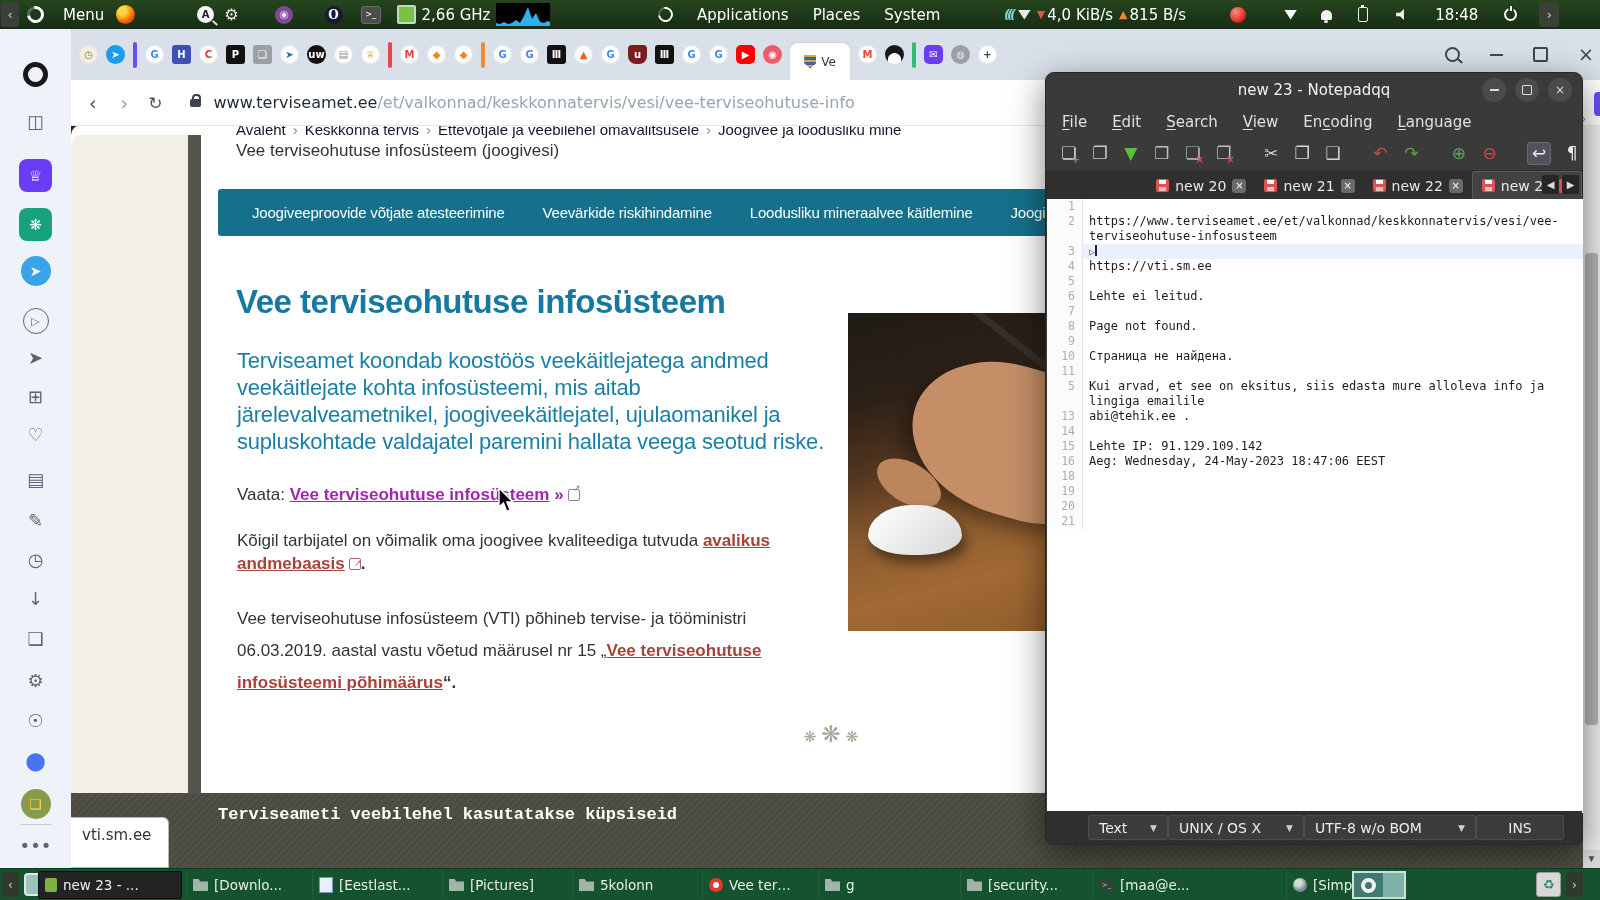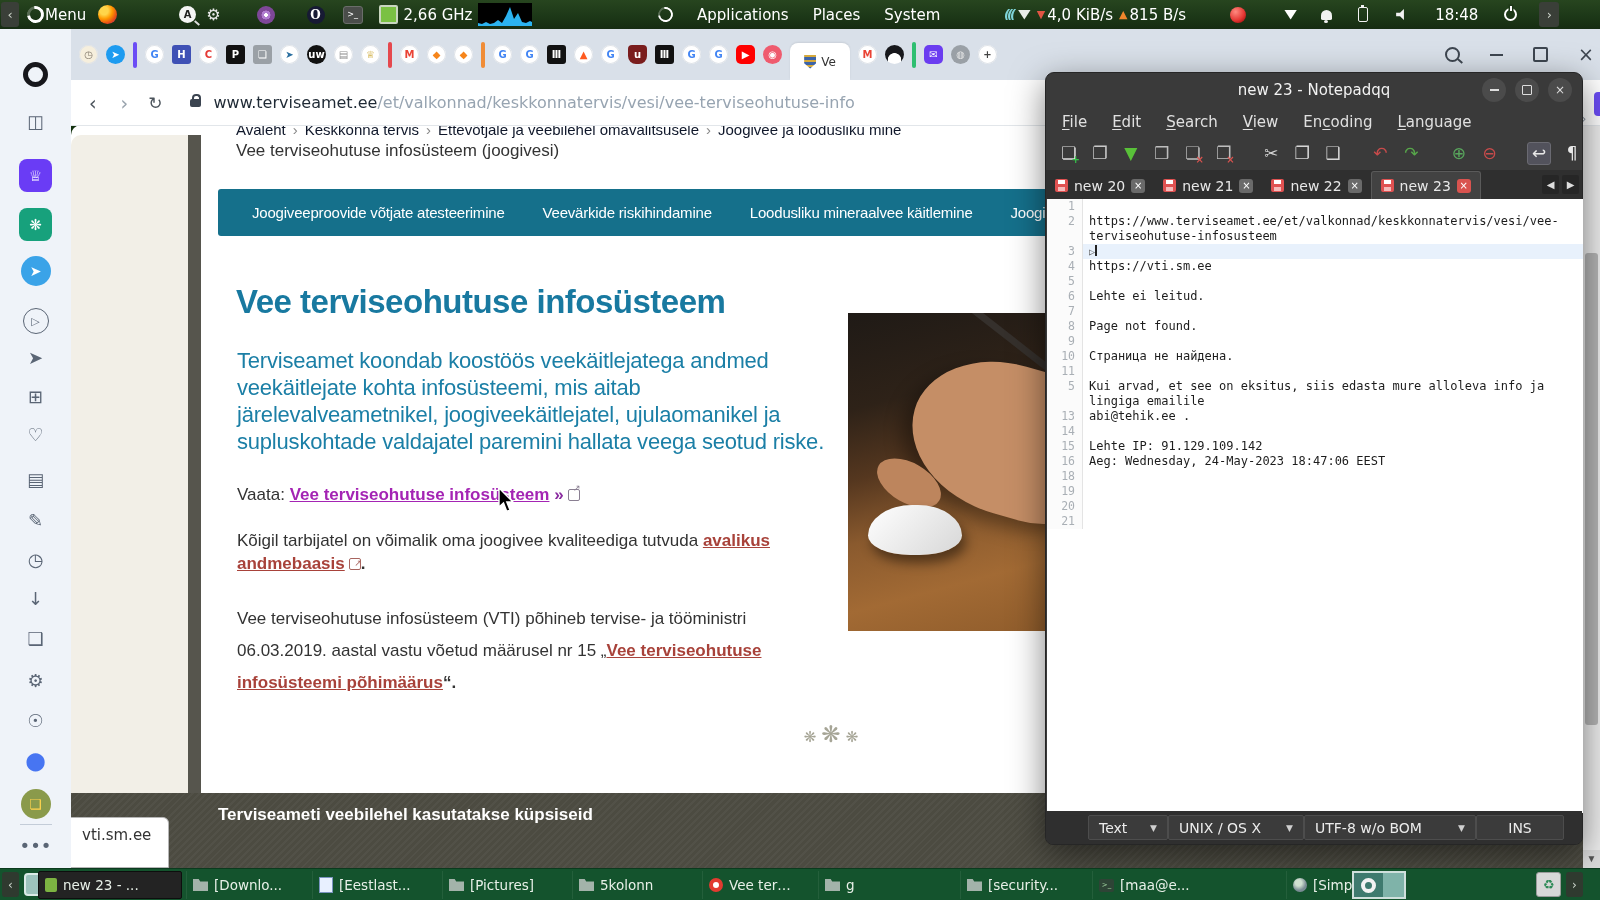--- a/index.html
+++ b/index.html
@@ -5,21 +5,21 @@
   html,body{margin:0;padding:0;background:#0c240c;}
   #screen{position:relative;width:1600px;height:900px;overflow:hidden;
     font-family:"DejaVu Sans",sans-serif;background:#13310f;}
 
   
   #top-panel{position:absolute;left:0;top:0;width:1600px;height:29px;
     background:linear-gradient(180deg,#27451f,#1c3717 60%,#162c12);color:#fff;
     display:flex;align-items:center;font-size:15px;z-index:40;}
   .p-chev{width:18px;height:25px;background:#3a3f38;border-radius:3px;color:#cfd6cc;
     display:flex;align-items:center;justify-content:center;font-size:13px;margin-left:1px;}
-  .menu-btn{display:flex;align-items:center;gap:1px;margin-left:8px;}
+  .menu-btn{display:flex;align-items:center;gap:19px;margin-left:8px;}
   .mate-icon{width:17px;height:17px;border:3px solid #fff;border-left-color:rgba(255,255,255,.25);
     border-radius:50%;box-sizing:border-box;transform:rotate(35deg);}
   .ff-icon{width:19px;height:19px;border-radius:50%;margin-left:12px;
     background:radial-gradient(circle at 32% 30%,#ffd54a 0 22%,#ff9800 45%,#e64a19 70%,#7e2fa0 100%);}
   .mag-icon{width:17px;height:17px;border-radius:50%;background:#f5f5f5;color:#222;margin-left:62px;
     font-size:10px;font-weight:bold;display:flex;align-items:center;justify-content:center;position:relative;}
   .mag-icon::after{content:"";position:absolute;width:6px;height:2px;background:#ddd;
     right:-4px;bottom:-1px;transform:rotate(40deg);}
   .gear-glyph{font-size:16px;color:#e8e8e8;margin-left:10px;}
   .tor-icon{width:18px;height:18px;border-radius:50%;margin-left:36px;
@@ -133,21 +133,21 @@
   .ph-hand{position:absolute;right:-46px;top:52px;width:200px;height:150px;background:#c58e66;
     border-radius:55% 40% 40% 60%;transform:rotate(16deg);box-shadow:-8px 10px 18px rgba(0,0,0,.35);}
   .ph-thumb{position:absolute;right:120px;top:150px;width:70px;height:40px;background:#bd855d;border-radius:50%;transform:rotate(30deg);}
   .ph-mouse{position:absolute;left:20px;bottom:76px;width:94px;height:50px;
     background:linear-gradient(135deg,#ffffff,#d7d7d7);border-radius:48% 48% 46% 46%/62% 62% 40% 40%;
     box-shadow:4px 8px 12px rgba(0,0,0,.45);}
   .ph-pen{position:absolute;right:-6px;top:18px;width:130px;height:7px;background:#35302c;border-radius:3px;transform:rotate(38deg);}
   #snowflakes{position:absolute;left:690px;top:596px;width:140px;text-align:center;color:#a6a596;}
   #snowflakes .s1{font-size:15px;} #snowflakes .s2{font-size:23px;margin:0 5px;} #snowflakes .s3{font-size:15px;}
   #cookiebar{position:absolute;left:0;top:668px;width:1529px;height:75px;background:#4c4b41;
-    background-image:repeating-linear-gradient(135deg,rgba(255,255,255,.035) 0 2px,transparent 2px 5px);}
+    background-image:repeating-linear-gradient(135deg,rgba(255,255,255,.035) 0 2px,transparent 2px 5px);font-family:Liberation Mono, monospace;}
   #cookie-title{position:absolute;left:147px;top:12px;font-size:17px;font-weight:bold;color:#fff;}
   #cookie-body{position:absolute;left:147px;top:43px;font-size:14px;color:#efefef;}
   .cookie-link{text-decoration:underline;color:#fff;}
   #link-tooltip{position:absolute;left:-2px;top:692px;width:100px;height:51px;background:#fff;
     border:1px solid #b5b5b5;border-radius:0 6px 0 0;box-sizing:border-box;font-size:15px;color:#333;
     padding:8px 0 0 12px;font-family:"DejaVu Sans",sans-serif;}
   #pg-scrollbar{position:absolute;left:1512px;top:0;width:17px;height:743px;background:#ededed;}
   .pg-thumb{position:absolute;left:2px;top:128px;width:13px;height:472px;background:#b5b5b5;border-radius:3px;}
   .pg-down{position:absolute;left:0;bottom:0;width:17px;height:18px;background:#dcdcdc;color:#555;
     font-size:10px;text-align:center;line-height:18px;}
@@ -163,21 +163,21 @@
     display:flex;align-items:center;justify-content:center;font-size:12px;}
   .npq-wb .sq{width:8px;height:8px;border:1.5px solid #ddd;border-radius:1px;}
   .npq-wb .bar{width:9px;height:2px;background:#ddd;}
   #npq-menubar{height:30px;display:flex;align-items:center;gap:25px;padding-left:16px;font-size:15px;color:#e0e0e0;}
   #npq-menubar u{text-underline-offset:2px;}
   #npq-toolbar{height:33px;display:flex;align-items:center;gap:11px;padding-left:13px;}
   .tb-ic{font-size:17px;line-height:1;position:relative;width:22px;text-align:center;}
   .tb-ic .badge{position:absolute;right:-1px;bottom:-3px;font-size:10px;font-weight:bold;}
   .tb-sep{width:6px;}
   .tb-active{background:#52525c;border:1px solid #6a6a72;border-radius:3px;padding:2px 1px;}
-  #npq-tabbar{height:29px;background:#2f2f2f;display:flex;align-items:flex-end;position:relative;}
+  #npq-tabbar{height:29px;background:#2f2f2f;display:flex;align-items:flex-end;position:relative;justify-content:flex-end;}
   .npq-tab{height:27px;display:flex;align-items:center;gap:6px;padding:0 9px;font-size:14px;color:#e8e8e8;}
   .npq-tab.active{background:#424242;border:1px solid #5a5a5a;border-bottom:none;border-radius:3px 3px 0 0;}
   .floppy{width:13px;height:13px;background:#e05252;border-radius:2px;position:relative;flex:0 0 auto;}
   .floppy::before{content:"";position:absolute;left:3px;top:1px;width:7px;height:4px;background:#fff;}
   .floppy::after{content:"";position:absolute;left:3px;bottom:1px;width:7px;height:4px;background:#f4baba;}
   .tab-x{width:14px;height:14px;border-radius:3px;background:#6a6a6a;color:#fff;font-size:10px;
     display:flex;align-items:center;justify-content:center;}
   .tab-x.red{background:#d9534f;}
   .tab-scroll{position:absolute;right:3px;top:5px;display:flex;gap:3px;}
   .tsc{width:17px;height:19px;background:#262626;color:#ddd;font-size:10px;display:flex;align-items:center;justify-content:center;border-radius:2px;}

